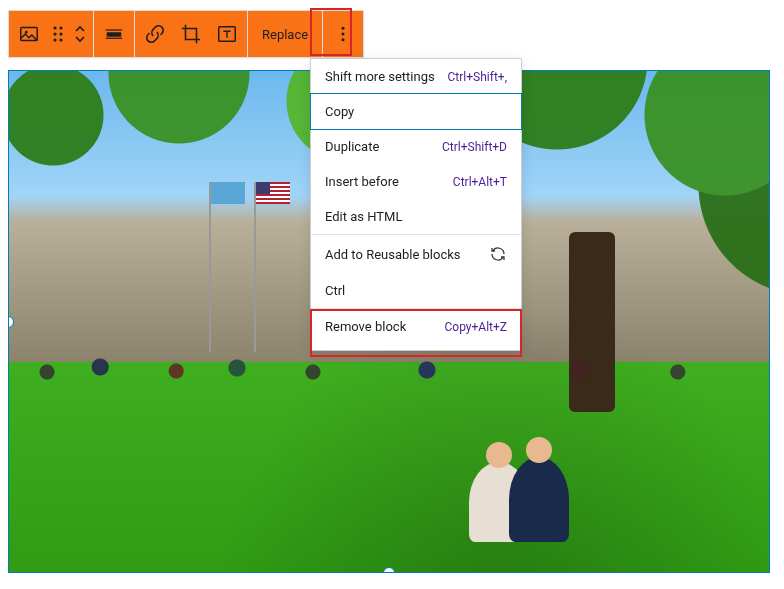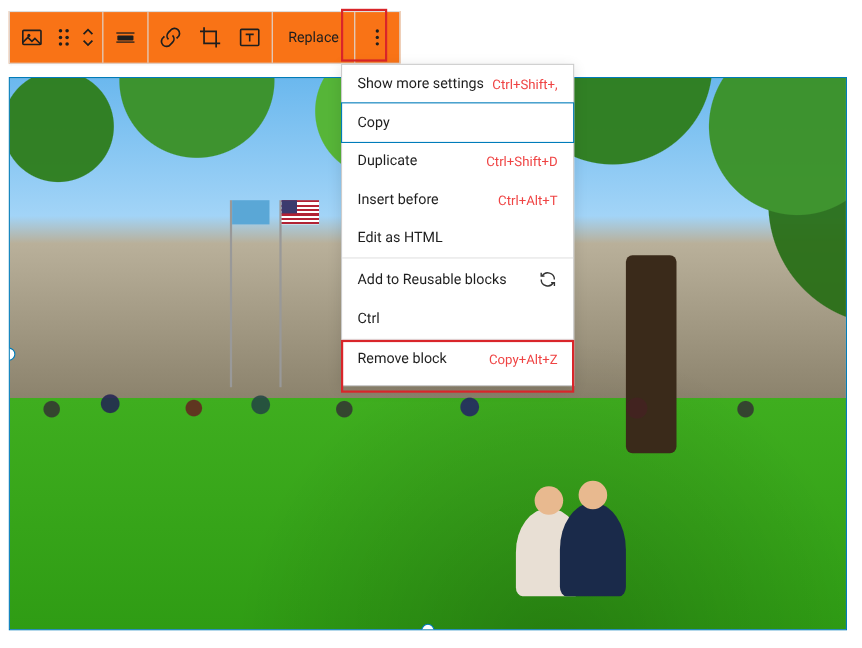--- a/index.html
+++ b/index.html
@@ -126,21 +126,21 @@
   }
   .menu-item {
     display: flex;
     justify-content: space-between;
     align-items: center;
     padding: 10px 14px;
     font-size: 13px;
     cursor: pointer;
     position: relative;
   }
-  .menu-item .shortcut { color: #ef4444; font-size: 12px; }
+  .menu-item .shortcut { color: #4c1d95; font-size: 12px; }
   .menu-sep { border-top: 1px solid #e2e2e2; }
   .menu-item.copy-hl {
     border: 1.5px solid #007cba;
     z-index: 2;
     margin: -1px;
   }
   .menu-item .sync-icon { width: 18px; height: 18px; color: #333; }
   .remove-hl {
     position: absolute;
     left: -1px; right: -1px;
@@ -242,21 +242,21 @@
       <div class="person b">
           <div class="head"></div>
         </div>
     </div>
     <div class="handle left"></div>
     <div class="handle bottom"></div>
   </div>
 
   <div class="dropdown">
     <div class="menu-item">
-      <span>Show more settings</span>
+      <span>Shift more settings</span>
       <span class="shortcut">Ctrl+Shift+,</span>
     </div>
     <div class="menu-item copy-hl">
       <span>Copy</span>
     </div>
     <div class="menu-item">
       <span>Duplicate</span>
       <span class="shortcut">Ctrl+Shift+D</span>
     </div>
     <div class="menu-item">

